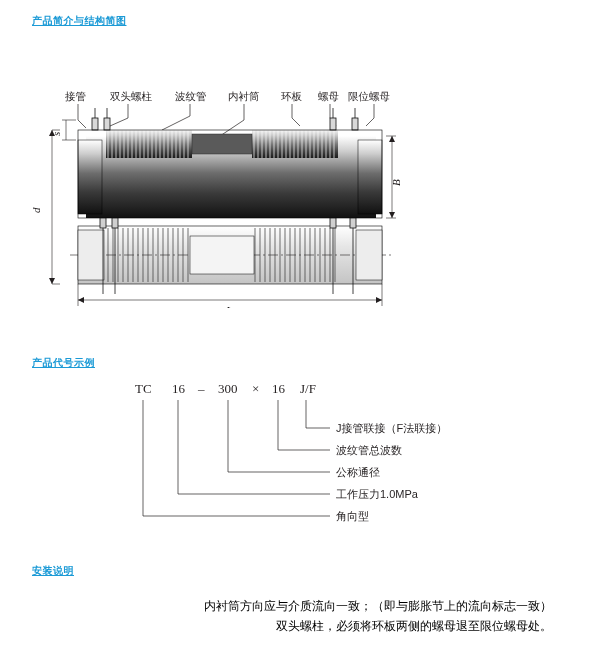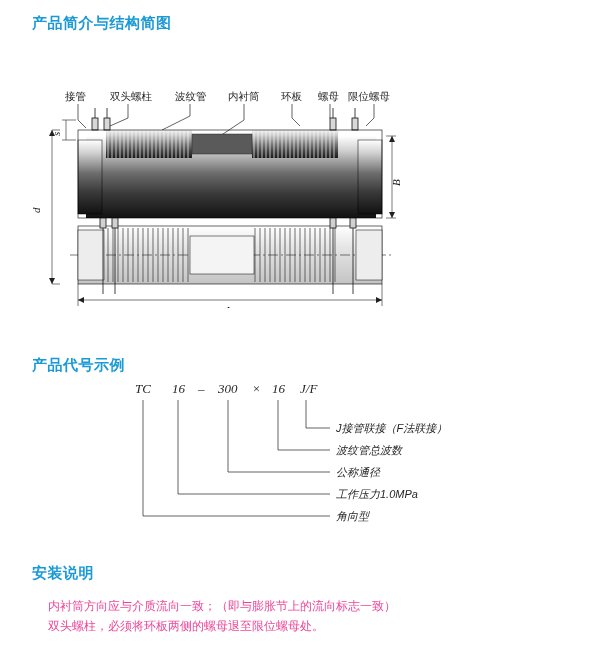--- a/index.html
+++ b/index.html
@@ -12,25 +12,26 @@
     background: #ffffff;
     font-family: "Liberation Sans", sans-serif;
     color: #231f20;
     position: relative;
     overflow: hidden;
   }
 
   
   .section-title {
     position: absolute;
-    font-size: 15px;
+    font-size: 10px;
     font-weight: bold;
     color: #1b9ad6;
     letter-spacing: 0.5px;
     white-space: nowrap;
+    text-decoration: underline;
   }
   #title-intro { left: 32px; top: 14px; }
   #title-code  { left: 32px; top: 356px; text-align: center; }
   #title-install { left: 32px; top: 564px; }
 
   
   #figure-structure {
     position: absolute;
     left: 0;
     top: 68px;
@@ -51,42 +52,42 @@
     fill: #231f20;
   }
 
   
   #figure-code {
     position: absolute;
     left: 0;
     top: 378px;
     width: 525px;
     height: 175px;
-    font-style: italic;
   }
   .code-token {
     font-family: "Liberation Serif", serif;
     font-size: 13px;
     fill: #231f20;
   }
   .code-desc {
     font-family: "Liberation Sans", sans-serif;
     font-size: 11px;
     fill: #231f20;
   }
 
   
   #install-notes {
     position: absolute;
-    left: 48px;
+    left: 32px;
     top: 596px;
     width: 520px;
     font-size: 12px;
     line-height: 20px;
-    color: #ec4899;
+    color: #000000;
+    text-align: right;
   }
   #install-notes div { white-space: nowrap; }
 </style>
 </head>
 <body>
 
 <div class="section-title" id="title-intro">产品简介与结构简图</div>
 
 <div id="figure-structure">
 <svg width="600" height="240" viewBox="0 0 600 240" xmlns="http://www.w3.org/2000/svg">

